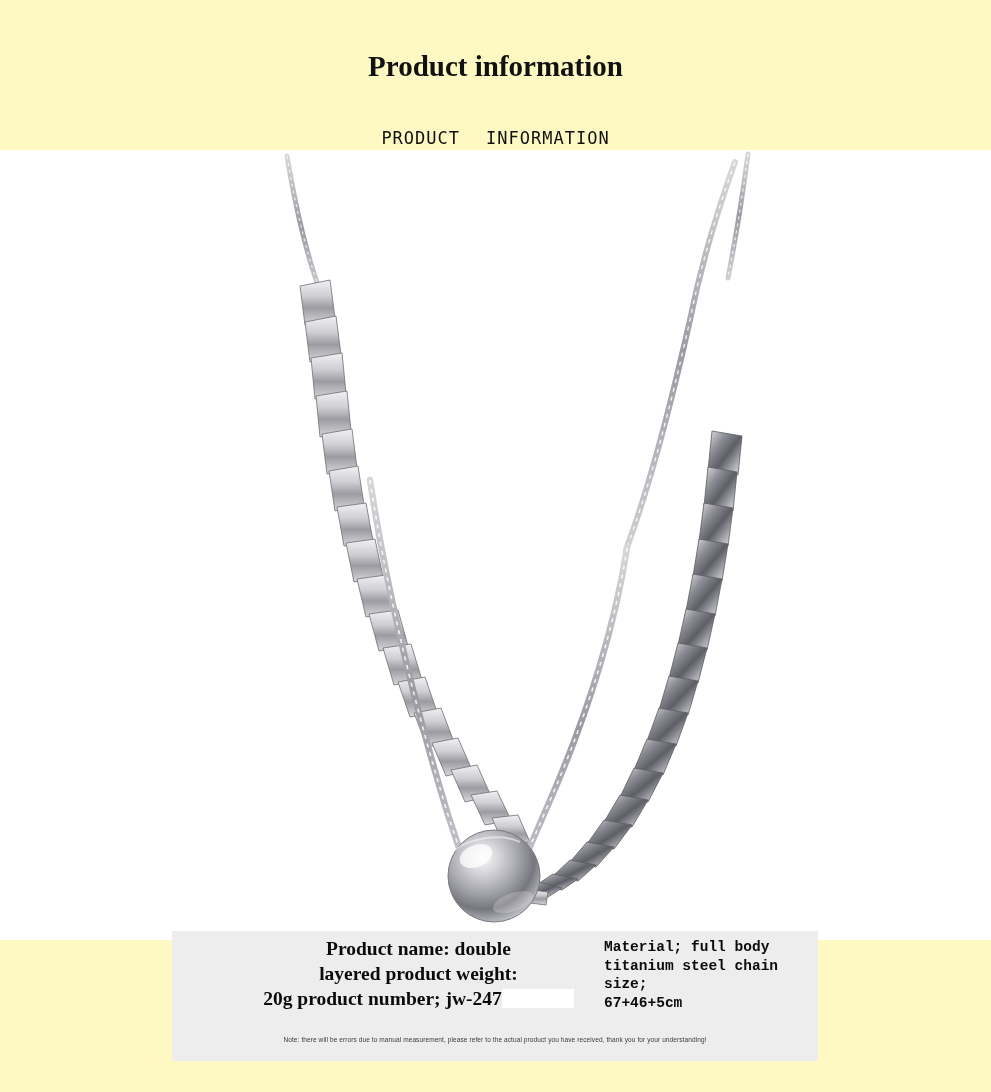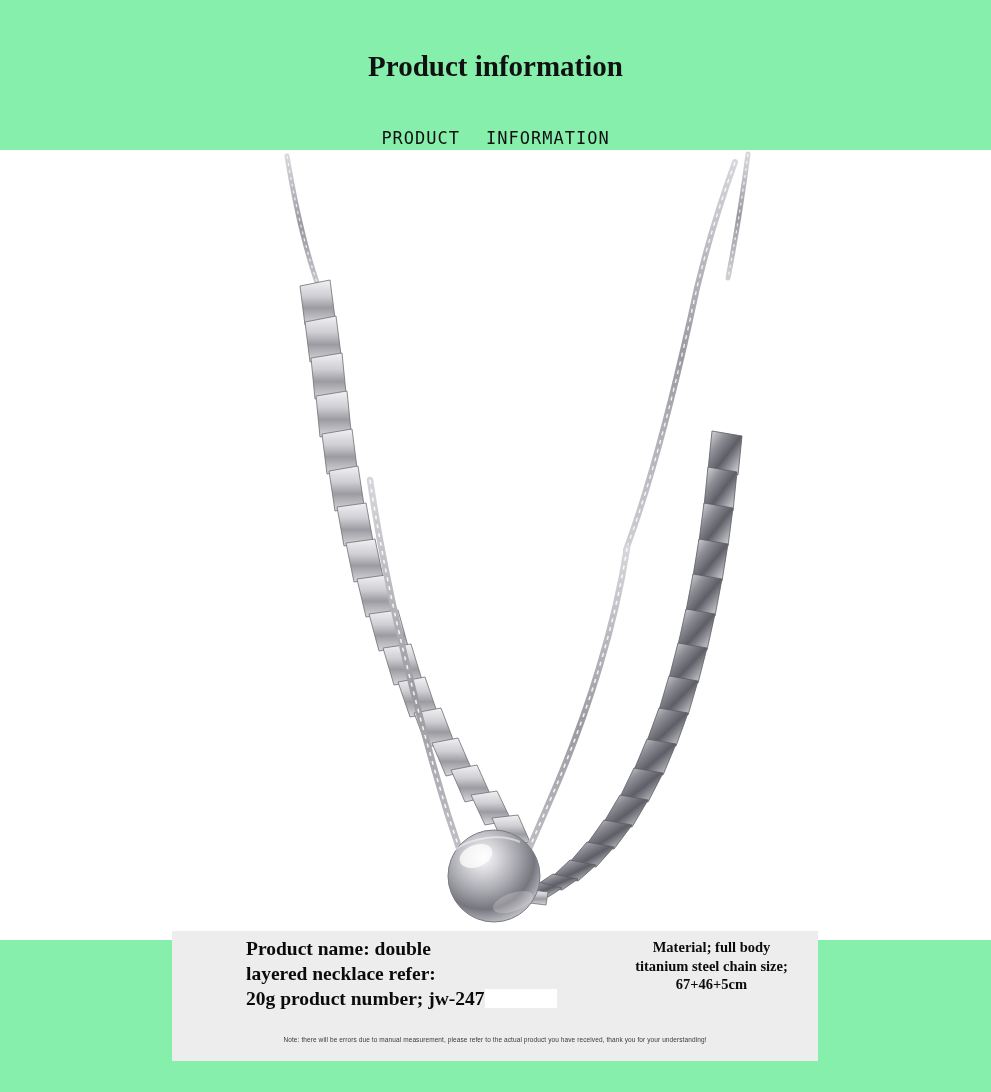--- a/index.html
+++ b/index.html
@@ -11,21 +11,21 @@
     width: 991px;
     height: 1092px;
     font-family: "Liberation Sans", sans-serif;
     position: relative;
     overflow: hidden;
   }
   .page {
     position: relative;
     width: 991px;
     height: 1092px;
-    background: #86efac;
+    background: #fef9c3;
   }
   .title {
     position: absolute;
     top: 50px;
     left: 0;
     width: 991px;
     text-align: center;
     font-family: "Liberation Serif", serif;
     font-weight: bold;
     font-size: 29px;
@@ -67,39 +67,39 @@
   .info-left {
     position: absolute;
     left: 246px;
     top: 936px;
     width: 345px;
     font-family: "Liberation Serif", serif;
     font-weight: bold;
     font-size: 19.5px;
     line-height: 25px;
     color: #0b0b0b;
+    text-align: center;
   }
   .info-left .white-gap {
     display: inline-block;
     background: #ffffff;
     width: 72px;
     height: 19px;
     vertical-align: -3px;
   }
   .info-right {
     position: absolute;
     left: 604px;
     top: 938px;
     width: 215px;
-    font-family: Liberation Serif, serif;
+    font-family: Liberation Mono, monospace;
     font-weight: bold;
     font-size: 14.5px;
     line-height: 18.5px;
     color: #0b0b0b;
-    text-align: center;
   }
   .info-note {
     position: absolute;
     left: 172px;
     top: 1036px;
     width: 646px;
     text-align: center;
     font-family: "Liberation Sans", sans-serif;
     font-size: 6.5px;
     color: #3a3a3a;
@@ -223,21 +223,21 @@
       <ellipse cx="476" cy="706" rx="17" ry="11" fill="#ffffff" opacity="0.75" transform="rotate(-22 476 706)"></ellipse>
       <ellipse cx="513" cy="752" rx="21" ry="9" fill="#ffffff" opacity="0.22" transform="rotate(-20 513 752)"></ellipse>
       <path d="M455,700 C470,688 500,683 520,692" fill="none" stroke="#ffffff" stroke-width="2" opacity="0.5"></path>
     </svg>
   </div>
 
   <div class="info-band"></div>
 
   <div class="info-left">
     <div>Product name: double</div>
-    <div>layered necklace refer:</div>
+    <div>layered product weight:</div>
     <div><span>20g product number; jw-247</span><span class="white-gap"></span></div>
   </div>
 
   <div class="info-right">
     <div>Material; full body</div>
     <div>titanium steel chain size;</div>
     <div>67+46+5cm</div>
   </div>
 
   <div class="info-note">Note: there will be errors due to manual measurement, please refer to the actual product you have received, thank you for your understanding!</div>

